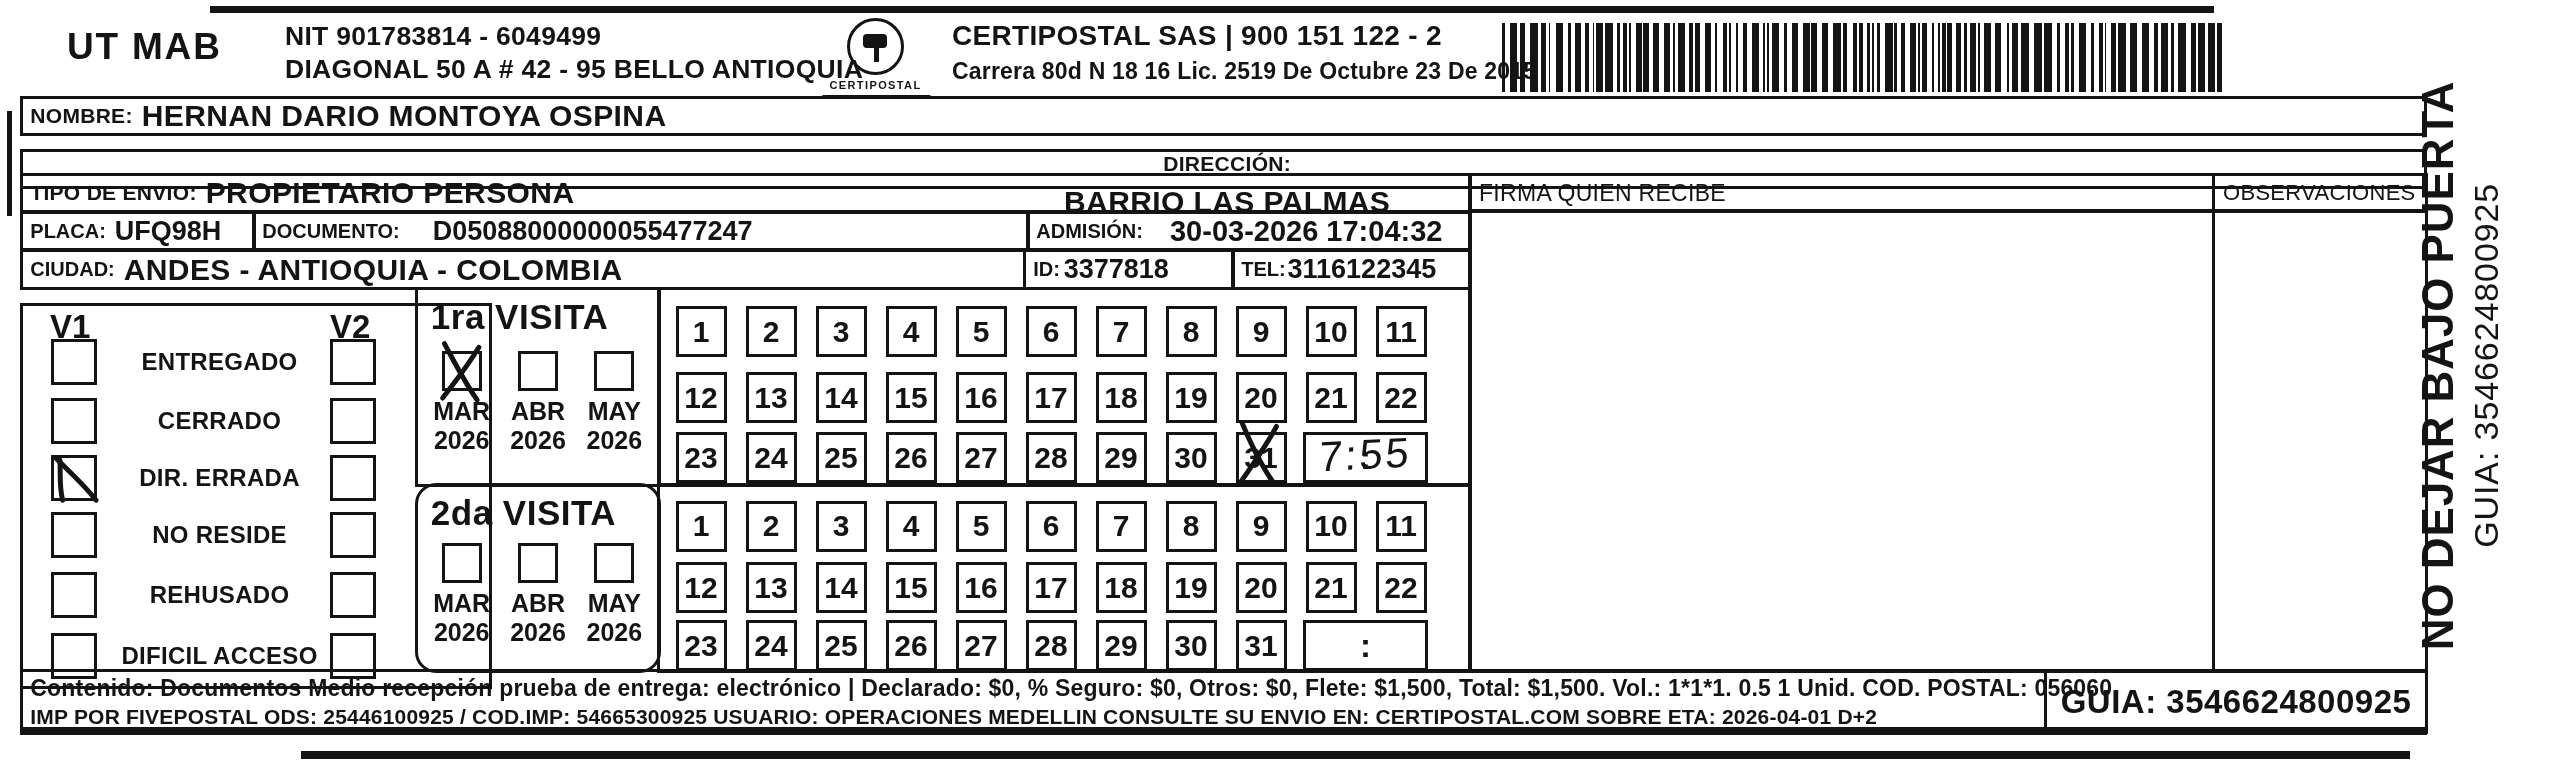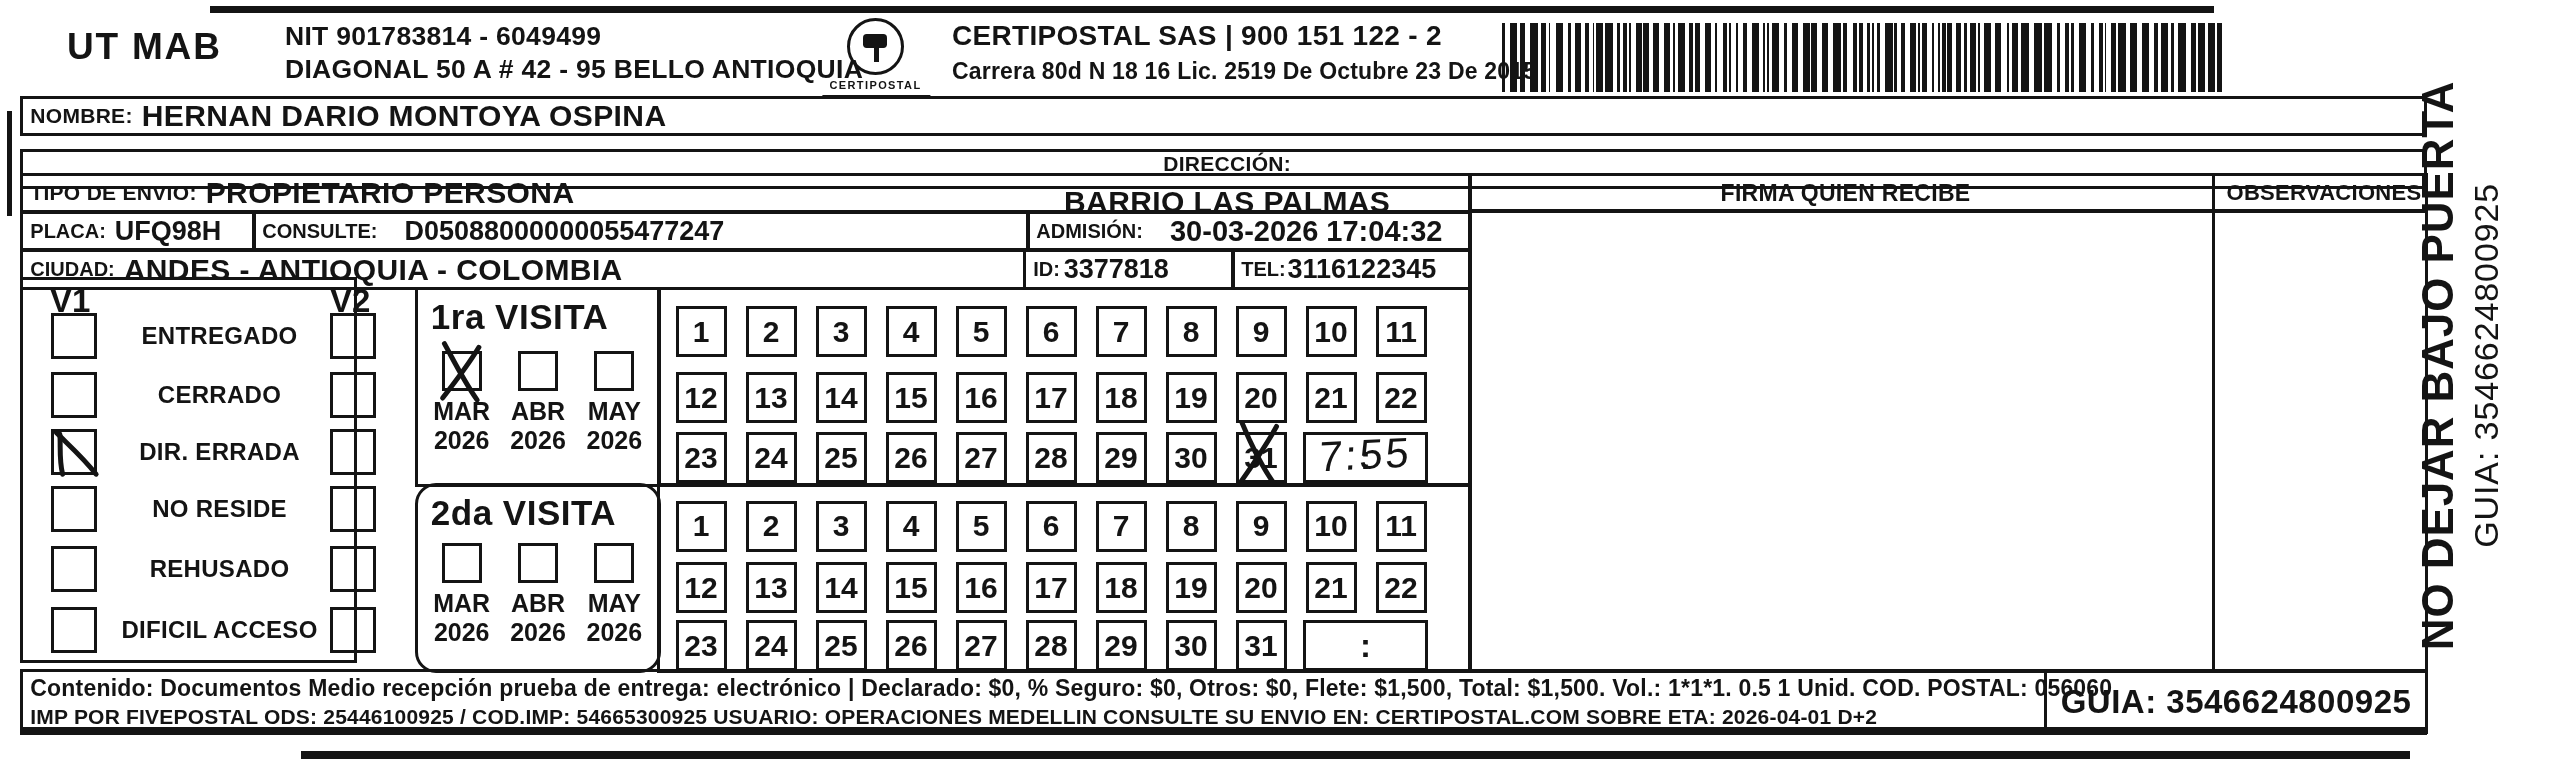--- a/index.html
+++ b/index.html
@@ -6,21 +6,21 @@
   html,body{margin:0;padding:0;background:#fff;}
   .page{position:relative;width:2576px;height:762px;background:var(--paper);
         font-family:"Liberation Sans","DejaVu Sans",sans-serif;color:var(--ink);overflow:hidden;}
   .abs{position:absolute;box-sizing:border-box;}
   .cell{position:absolute;box-sizing:border-box;border:3.7px solid var(--ink);
         display:flex;align-items:center;padding-left:7.3px;gap:9px;background:transparent;white-space:nowrap;overflow:visible;}
   .lab{font-size:21px;font-weight:700;letter-spacing:0.3px;}
   .lab-sm{font-size:20px;font-weight:700;}
   .val{font-size:30px;font-weight:600;letter-spacing:0.4px;}
   .val-sm{font-size:27px;font-weight:600;}
-  .hdr-center{justify-content:center;padding-left:8px;font-size:23px;font-weight:700;letter-spacing:0.3px;}
+  .hdr-center{justify-content:flex-start;padding-left:8px;font-size:23px;font-weight:400;letter-spacing:0.3px;}
   .bar{position:absolute;background:var(--ink);}
   
   .sender{font-size:37px;font-weight:700;letter-spacing:1.8px;margin-left:40px;}
   .nit{font-size:26.5px;font-weight:600;line-height:33px;letter-spacing:0.3px;}
   .co1{font-size:28px;font-weight:600;letter-spacing:0.3px;}
   .co2{font-size:23px;font-weight:600;margin-top:6.4px;letter-spacing:0.2px;}
   .logo-circle{position:absolute;width:57px;height:57px;border:3.7px solid var(--ink);border-radius:50%;box-sizing:border-box;}
   .logo-flag{position:absolute;left:12.8px;top:12.8px;width:24px;height:14.6px;background:var(--ink);border-radius:3.7px;}
   .logo-stem{position:absolute;left:24px;top:27px;width:4.6px;height:13.7px;background:var(--ink);}
   .logo-cap{position:absolute;font-size:11px;font-weight:700;letter-spacing:1.4px;text-align:center;width:119px;}
@@ -191,22 +191,22 @@
   </div>
   <div class="cell hdr-center" style="left:2212px;top:173px;width:216px;height:40px;">
     <span style="font-size:22px;">OBSERVACIONES</span>
   </div>
 
   <div class="cell" style="left:20px;top:211px;width:236px;height:40px;">
     <span class="lab-sm">PLACA:</span>
     <span class="val-sm">UFQ98H</span>
   </div>
   <div class="cell" style="left:252px;top:211px;width:778px;height:40px;">
-    <span class="lab-sm">CONSULTE:</span>
-    <span class="val-sm" style="margin-left:18px;">D05088000000055477247</span>
+    <span class="lab-sm">DOCUMENTO:</span>
+    <span class="val-sm" style="margin-left:24px;">D05088000000055477247</span>
   </div>
   <div class="cell" style="left:1026px;top:211px;width:446px;height:40px;gap:16px;">
     <span class="lab-sm">ADMISIÓN:</span>
     <span class="val-sm" style="margin-left:11px;font-size:29px;">30-03-2026 17:04:32</span>
   </div>
 
   <div class="cell" style="left:20px;top:249px;width:1006px;height:41px;">
     <span class="lab-sm">CIUDAD:</span>
     <span class="val">ANDES - ANTIOQUIA - COLOMBIA</span>
   </div>
@@ -215,21 +215,21 @@
     <span class="val-sm">3377818</span>
   </div>
   <div class="cell" style="left:1231px;top:249px;width:241px;height:41px;gap:1.8px;">
     <span class="lab-sm">TEL:</span>
     <span class="val-sm">3116122345</span>
   </div>
 
   <div class="cell" style="left:1468px;top:209px;width:747px;height:464px;"></div>
   <div class="cell" style="left:2212px;top:209px;width:216px;height:464px;"></div>
 
-  <div class="cell" style="left:20px;top:277px;width:337px;height:386px;padding:0;">
+  <div class="cell" style="left:20px;top:303px;width:472px;height:386px;padding:0;">
     <div class="vhdr" style="left:27px;">V1</div>
     <div class="vhdr" style="left:307px;">V2</div>
     <div class="abs" style="left:0;top:0;width:100%;height:100%;padding-left:7px;">
         <div class="st-row" style="top: 33px;">
           <div class="cb" style="left: 28px;"></div>
           <div class="st-label">ENTREGADO</div>
           <div class="cb" style="left: 307px;"></div>
         </div>
         <div class="st-row" style="top: 92px;">
           <div class="cb" style="left: 28px;"></div>

